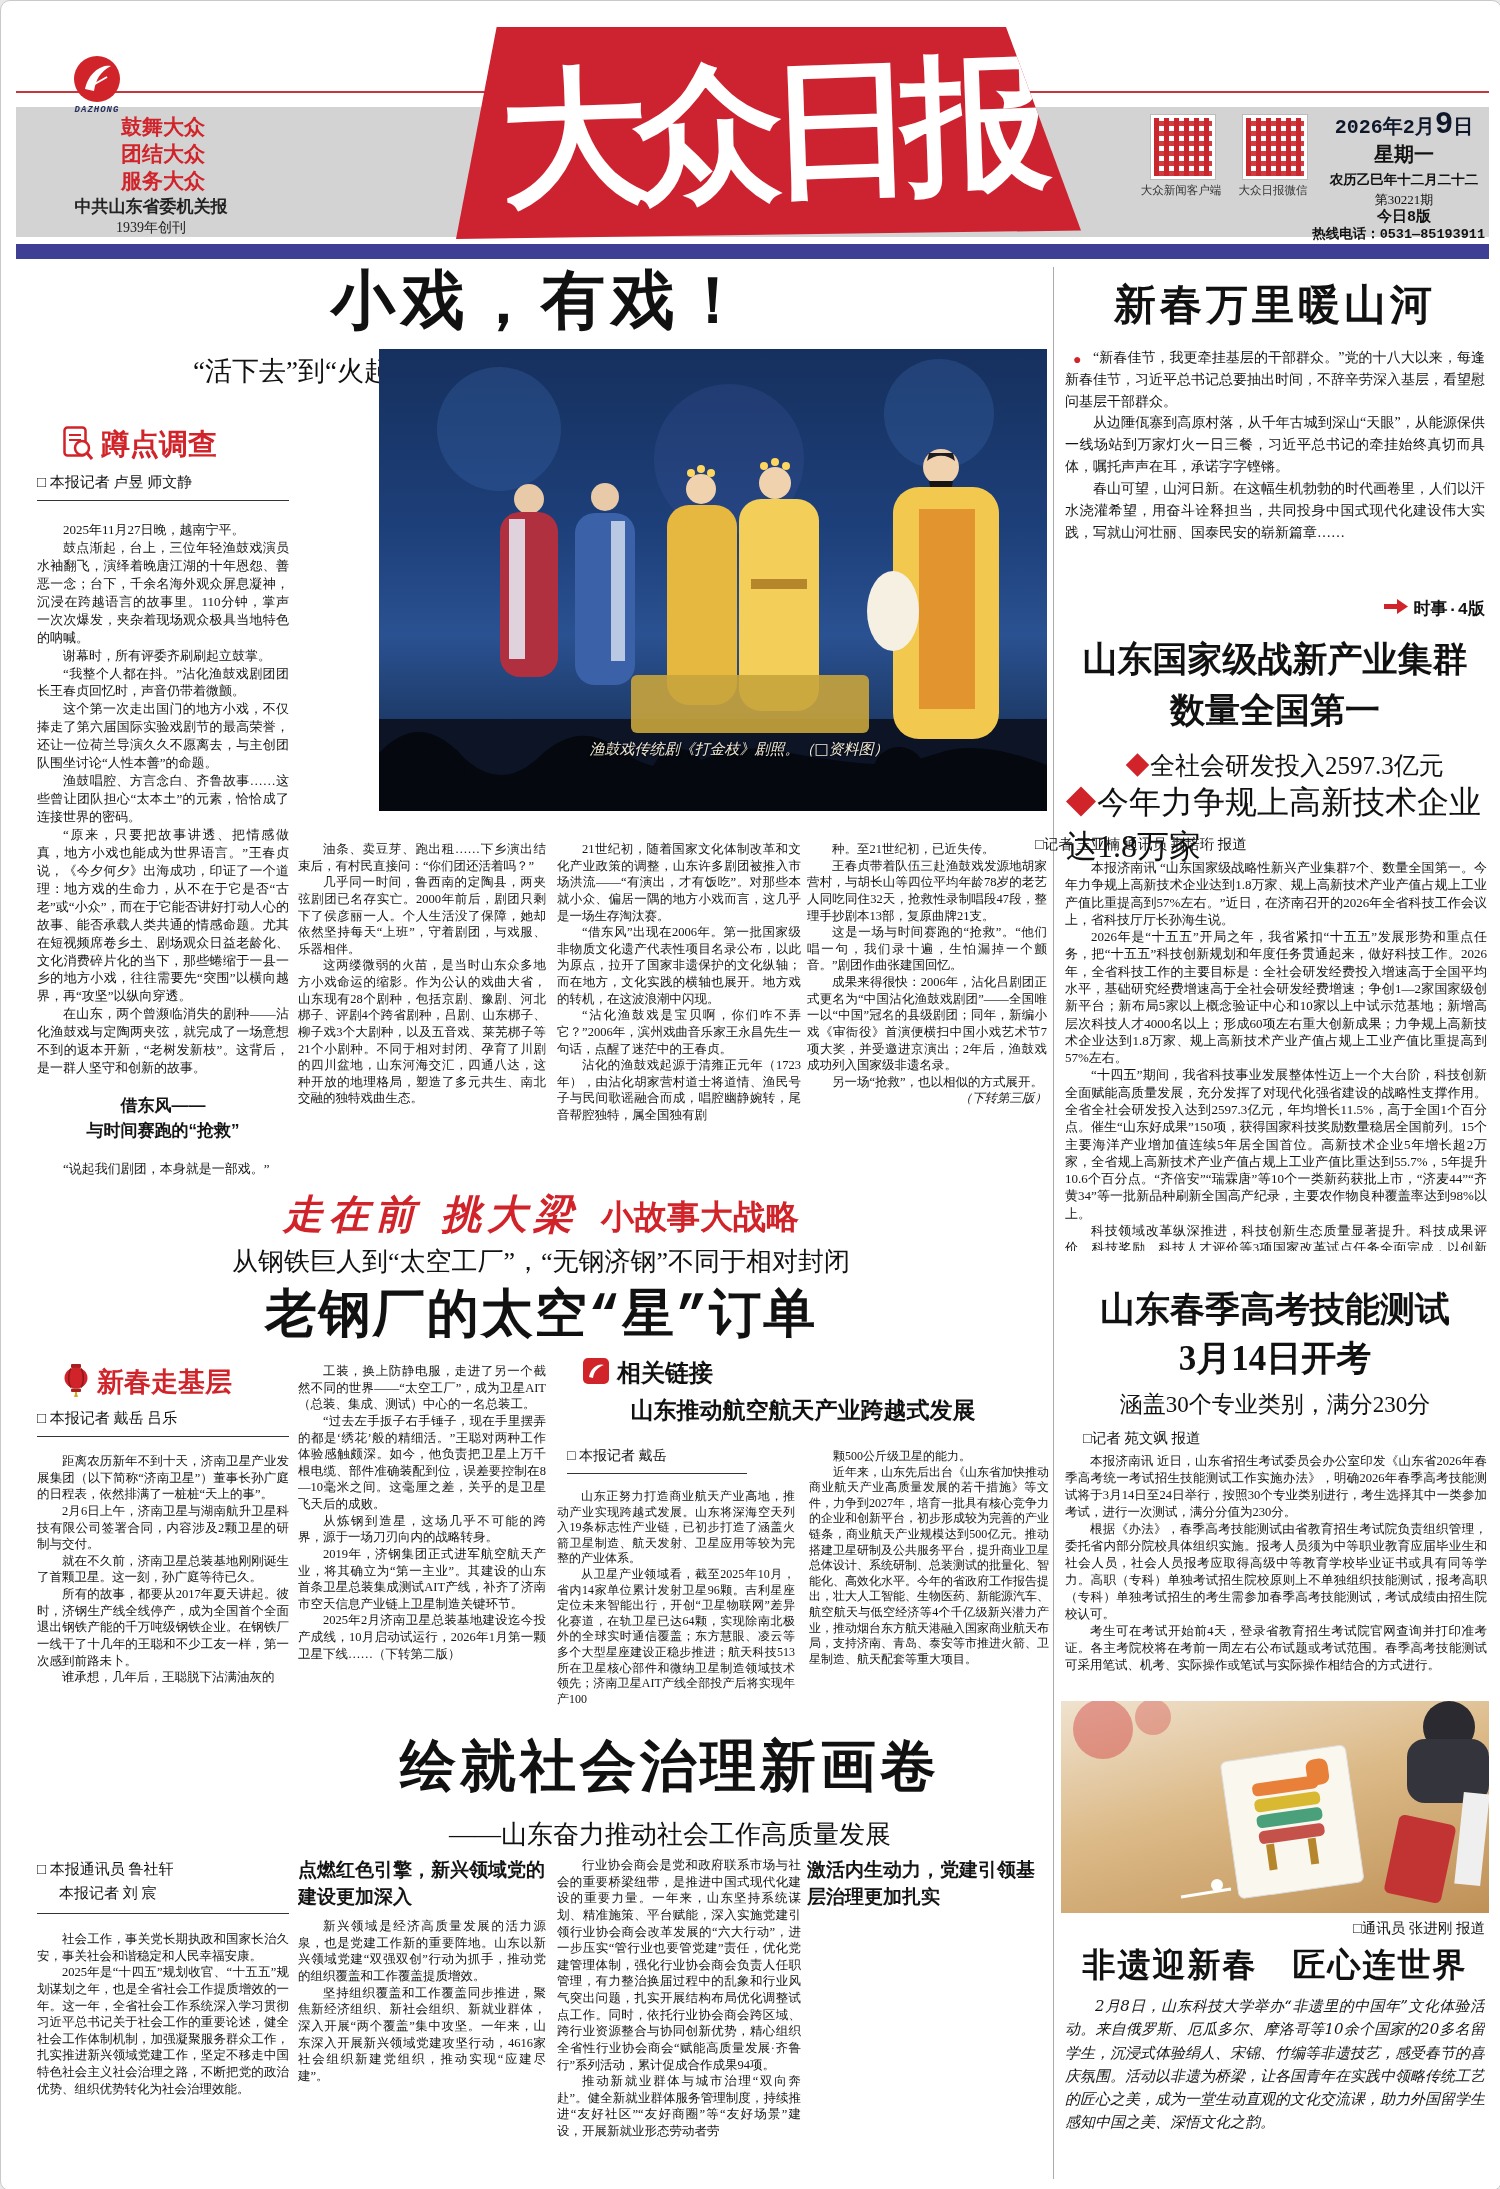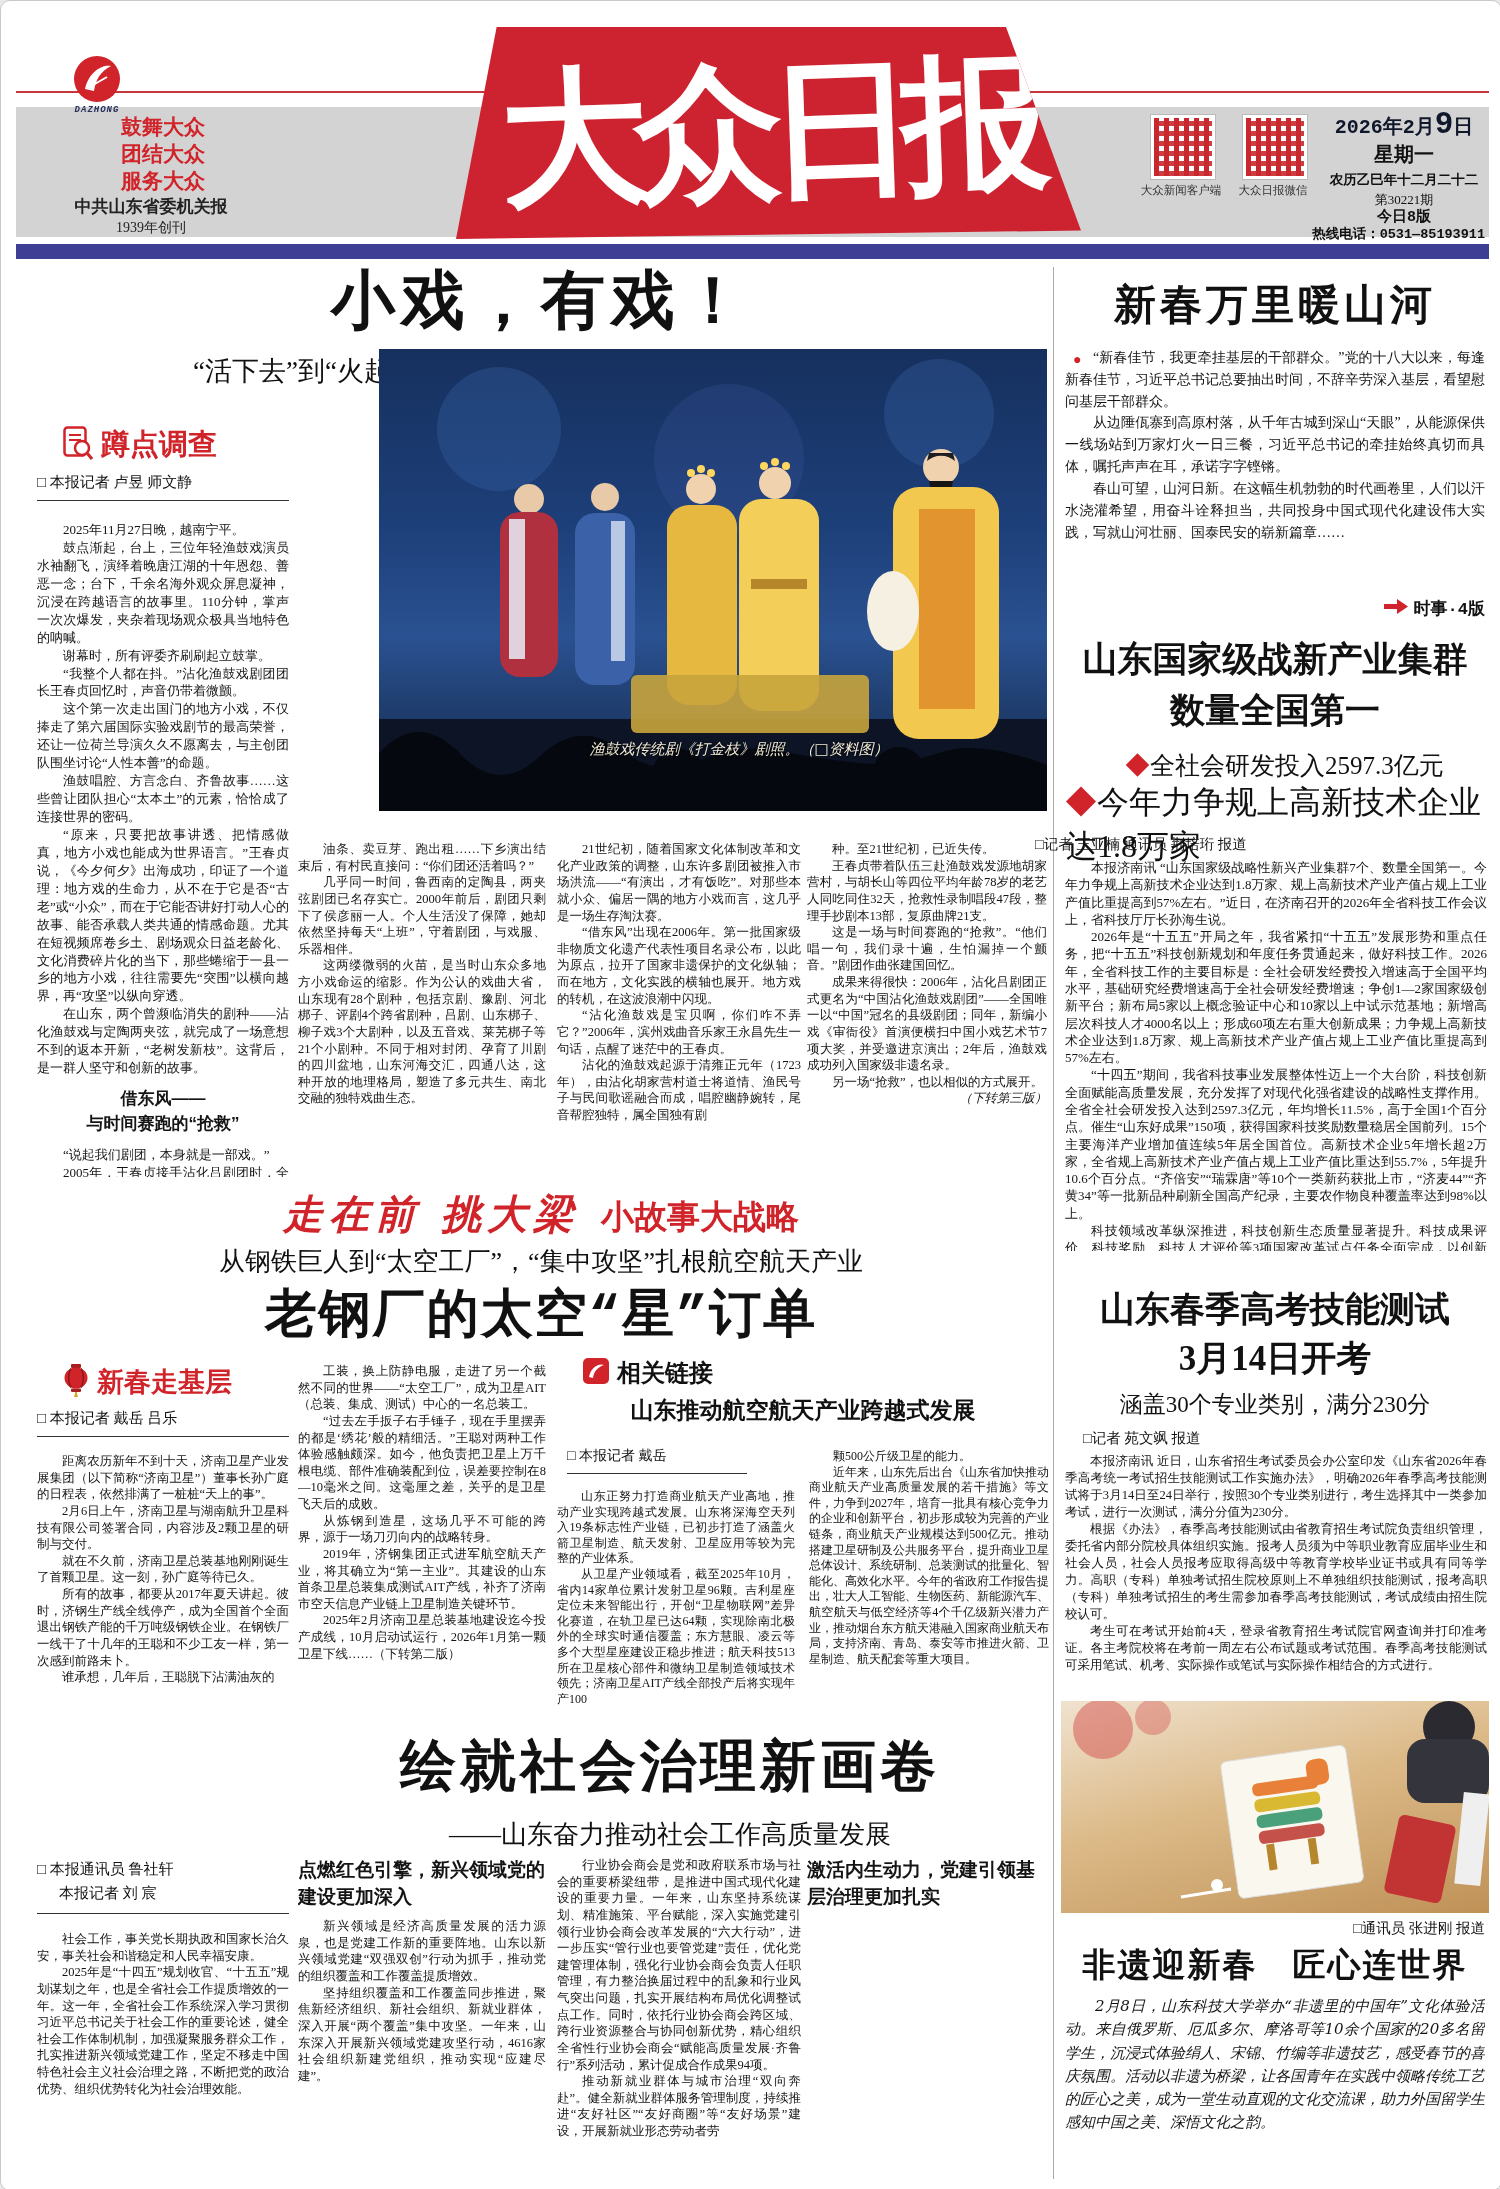--- a/index.html
+++ b/index.html
@@ -23,21 +23,21 @@
      letter-spacing:-14px;transform:rotate(-2deg);}
   .qr{background-image:repeating-linear-gradient(0deg,rgba(200,40,45,.9) 0 5px,rgba(255,255,255,0) 5px 10px),
       repeating-linear-gradient(90deg,#c8282d 0 5px,#fff 5px 10px);border:3px solid #fff;outline:1px solid #bbb;}
   
   .col{position:absolute;text-align:justify;overflow:hidden;color:#141414;}
   .colA{font-size:13px;line-height:1.38;}
   .colB{font-size:12.5px;line-height:1.33;}
   .para{margin:0;text-indent:2em;}
   .byline{font-size:15px;border-bottom:1.5px solid #333;padding-bottom:8px;}
   .sub-subhead{font-family:"Liberation Sans",sans-serif;font-weight:bold;text-align:center;
-     font-size:17px;line-height:1.45;margin:10px 0;white-space:pre-line;text-indent:0;}
+     font-size:17px;line-height:1.45;margin:17px 0;white-space:pre-line;text-indent:0;}
   .badge{display:flex;align-items:center;gap:8px;margin-left:26px;}
   .badge-label{font-family:"Liberation Sans",sans-serif;font-weight:bold;color:#d1232a;}
   .colhead{font-family:"Liberation Sans",sans-serif;font-weight:bold;font-size:19px;line-height:1.4;
      margin:0 0 8px 0;text-align:left;}
   
   .photo-main{background:linear-gradient(180deg,#16305e 0%,#1d3f79 38%,#2a5191 62%,#10243f 100%);overflow:hidden;}
   .photo-caption{position:absolute;left:140px;bottom:52px;width:440px;text-align:center;color:#f2ead5;
      font-family:"DejaVu Serif",serif;font-style:italic;font-size:15px;text-shadow:0 1px 3px #000;}
   .photo-craft{background:linear-gradient(165deg,#f0e2cf 0%,#dcba88 45%,#bf9157 100%);overflow:hidden;}
   .divider-v{background:#aaa;}
@@ -188,21 +188,21 @@
         <p class="para">成果来得很快：2006年，沾化吕剧团正式更名为“中国沾化渔鼓戏剧团”——全国唯一以“中国”冠名的县级剧团；同年，新编小戏《审衙役》首演便横扫中国小戏艺术节7项大奖，并受邀进京演出；2年后，渔鼓戏成功列入国家级非遗名录。</p>
         <p class="para">另一场“抢救”，也以相似的方式展开。</p>
       </div>
     <div class="kai right" style="font-size:12.5px;">（下转第三版）</div>
   </div>
 
   <div class="abs center" style="left:35px;top:1186px;width:1010px;">
     <span class="kai bold red" style="font-size:40px;letter-spacing:6px;">走在前 挑大梁</span>
     <span class="sans bold red" style="font-size:33px;margin-left:18px;">小故事大战略</span>
   </div>
-  <div class="abs center serif" style="left:35px;top:1243px;width:1010px;font-size:26px;">从钢铁巨人到“太空工厂”，“集中攻坚”扎根航空航天产业</div>
+  <div class="abs center serif" style="left:35px;top:1243px;width:1010px;font-size:26px;">从钢铁巨人到“太空工厂”，“无钢济钢”不同于相对封闭</div>
   <div class="abs sans bold center" style="left:35px;top:1278px;width:1010px;font-size:52px;letter-spacing:2px;">老钢厂的太空“星”订单</div>
 
   <div class="abs badge" style="left:36px;top:1362px;">
     <span>
       <svg width="26" height="34" viewBox="0 0 26 34">
         <rect x="8" y="1" width="10" height="4" rx="1" fill="#a81f1f"></rect>
         <ellipse cx="13" cy="15" rx="11.5" ry="10.5" fill="#d1232a"></ellipse>
         <path d="M8,5.5 C5,10 5,20 8,24.5 M18,5.5 C21,10 21,20 18,24.5" stroke="#8f1717" stroke-width="1.5" fill="none"></path>
         <rect x="8" y="25.5" width="10" height="3.5" rx="1" fill="#a81f1f"></rect>
         <line x1="13" y1="29" x2="13" y2="32" stroke="#d9a520" stroke-width="2"></line>

